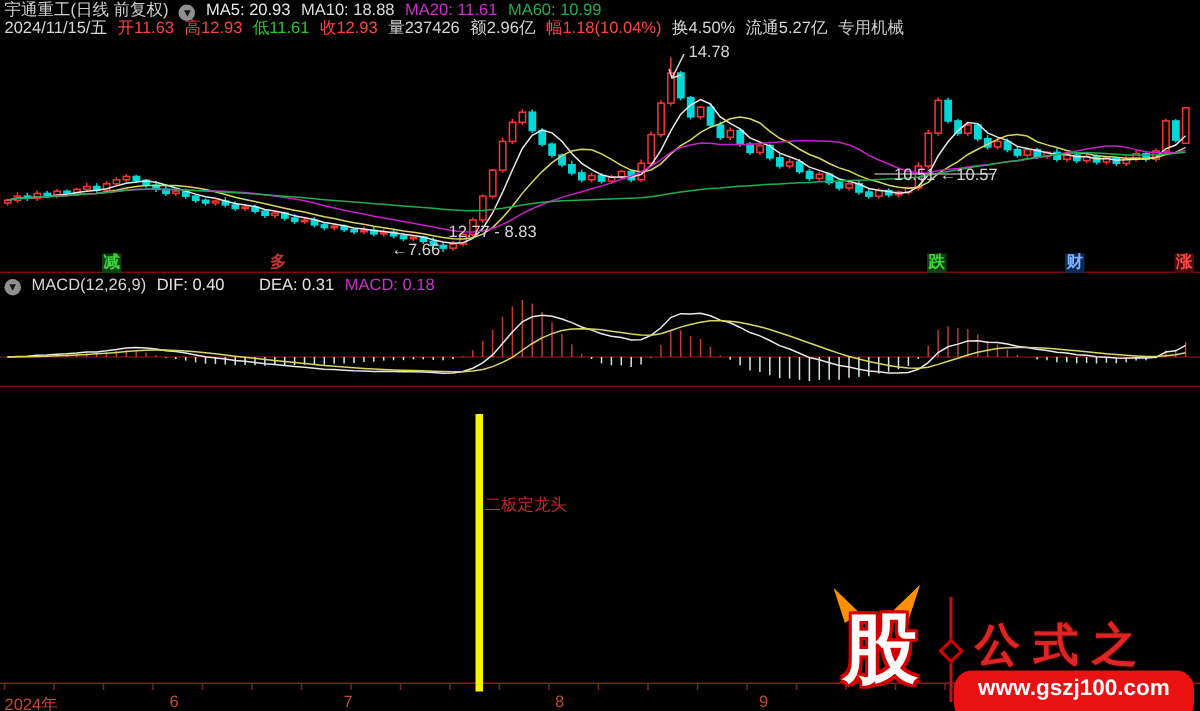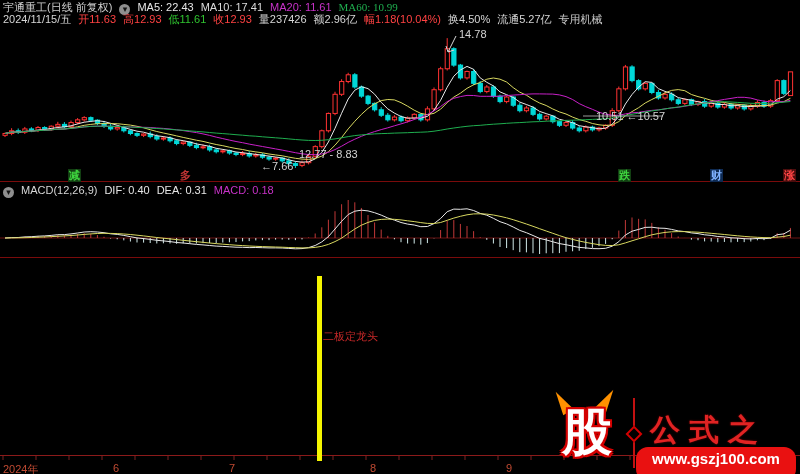--- a/index.html
+++ b/index.html
@@ -433,31 +433,31 @@
       <line x1="764" y1="238" x2="764" y2="240.12516340786365" stroke="#cfe8e8" stroke-width="1"></line>
       <line x1="770.5999999999999" y1="238" x2="770.5999999999999" y2="238.8439479458847" stroke="#cfe8e8" stroke-width="1"></line>
       <line x1="777.1999999999999" y1="238" x2="777.1999999999999" y2="233.25677453741412" stroke="#c03838" stroke-width="1"></line>
       <line x1="783.8" y1="238" x2="783.8" y2="232.9259379963814" stroke="#c03838" stroke-width="1"></line>
       <line x1="790.4" y1="238" x2="790.4" y2="227.92271282213983" stroke="#c03838" stroke-width="1"></line>
       <polyline points="5,238.0 11.6,237.6 18.2,237.5 24.799999999999997,236.9 31.4,236.7 38,236.2 44.599999999999994,235.9 51.199999999999996,235.4 57.8,234.7 64.4,234.6 71,233.9 77.6,233.0 84.19999999999999,232.0 90.8,231.7 97.39999999999999,232.0 104,232.7 110.6,233.8 117.19999999999999,234.4 123.8,235.4 130.39999999999998,236.7 137,237.9 143.6,238.6 150.2,239.4 156.79999999999998,240.3 163.39999999999998,240.9 170,241.6 176.6,242.5 183.2,243.0 189.79999999999998,243.7 196.39999999999998,244.4 203,244.9 209.6,245.5 216.2,246.1 222.79999999999998,246.4 229.39999999999998,246.8 236,247.2 242.6,247.3 249.2,247.6 255.79999999999998,247.5 262.4,247.7 269,247.9 275.59999999999997,247.9 282.2,248.0 288.8,248.4 295.4,248.8 302,248.6 308.59999999999997,247.6 315.2,245.5 321.79999999999995,241.9 328.4,236.6 335,229.0 341.59999999999997,221.3 348.2,214.5 354.79999999999995,211.2 361.4,210.2 368,210.9 374.59999999999997,212.7 381.2,215.1 387.79999999999995,218.0 394.4,220.1 401,222.5 407.59999999999997,224.1 414.2,225.0 420.79999999999995,226.7 427.4,226.5 434,223.6 440.59999999999997,218.5 447.2,211.7 453.79999999999995,209.1 460.4,209.3 467,208.8 473.59999999999997,210.5 480.2,213.4 486.79999999999995,215.2 493.4,218.3 500,221.7 506.59999999999997,223.9 513.2,227.0 519.8,230.4 526.4,232.7 533,235.5 539.6,238.4 546.1999999999999,239.9 552.8,241.8 559.4,243.6 566,244.7 572.6,246.1 579.1999999999999,247.4 585.8,247.9 592.4,248.6 599,248.7 605.6,248.3 612.1999999999999,246.2 618.8,241.7 625.4,235.0 632,231.2 638.5999999999999,229.4 645.1999999999999,227.4 651.8,227.2 658.4,228.1 665,228.3 671.5999999999999,229.4 678.1999999999999,230.9 684.8,231.6 691.4,232.9 698,233.6 704.5999999999999,234.8 711.1999999999999,235.4 717.8,236.5 724.4,236.9 731,237.8 737.5999999999999,238.1 744.1999999999999,238.7 750.8,238.9 757.4,238.5 764,238.7 770.5999999999999,238.2 777.1999999999999,234.7 783.8,233.9 790.4,230.2 " fill="none" stroke="#e8e8e8" stroke-width="1"></polyline>
       <polyline points="5,238.0 11.6,237.9 18.2,237.8 24.799999999999997,237.7 31.4,237.5 38,237.2 44.599999999999994,237.0 51.199999999999996,236.6 57.8,236.3 64.4,235.9 71,235.5 77.6,235.0 84.19999999999999,234.4 90.8,233.9 97.39999999999999,233.5 104,233.3 110.6,233.4 117.19999999999999,233.6 123.8,234.0 130.39999999999998,234.5 137,235.2 143.6,235.9 150.2,236.7 156.79999999999998,237.5 163.39999999999998,238.2 170,238.9 176.6,239.6 183.2,240.3 189.79999999999998,241.0 196.39999999999998,241.7 203,242.3 209.6,243.0 216.2,243.6 222.79999999999998,244.2 229.39999999999998,244.7 236,245.2 242.6,245.6 249.2,246.0 255.79999999999998,246.3 262.4,246.6 269,246.8 275.59999999999997,247.0 282.2,247.2 288.8,247.5 295.4,247.7 302,247.9 308.59999999999997,247.9 315.2,247.4 321.79999999999995,246.3 328.4,244.4 335,241.6 341.59999999999997,238.2 348.2,233.5 354.79999999999995,229.0 361.4,225.2 368,222.4 374.59999999999997,220.4 381.2,219.4 387.79999999999995,219.1 394.4,219.3 401,219.9 407.59999999999997,220.8 414.2,221.6 420.79999999999995,222.6 427.4,223.4 434,223.5 440.59999999999997,222.5 447.2,220.3 453.79999999999995,218.1 460.4,216.3 467,214.8 473.59999999999997,213.9 480.2,213.8 486.79999999999995,214.1 493.4,215.0 500,216.3 506.59999999999997,217.8 513.2,219.7 519.8,221.8 526.4,224.0 533,226.3 539.6,228.7 546.1999999999999,231.0 552.8,233.3 559.4,235.6 566,237.7 572.6,239.4 579.1999999999999,241.0 585.8,242.4 592.4,243.6 599,244.7 605.6,245.4 612.1999999999999,245.5 618.8,244.8 625.4,242.9 632,240.8 638.5999999999999,238.8 645.1999999999999,236.7 651.8,234.8 658.4,233.5 665,232.4 671.5999999999999,231.8 678.1999999999999,231.6 684.8,231.6 691.4,231.9 698,232.2 704.5999999999999,232.7 711.1999999999999,233.3 717.8,233.9 724.4,234.5 731,235.2 737.5999999999999,235.8 744.1999999999999,236.4 750.8,236.9 757.4,237.3 764,237.6 770.5999999999999,237.7 777.1999999999999,237.1 783.8,236.5 790.4,235.2 " fill="none" stroke="#d8d860" stroke-width="1"></polyline>
     </svg>
 
   <div class="row" style="left:3px;top:1px;">
-    <span style="color:#cfcfcf">宇通重工(日线 前复权)</span><span class="circle-icon">▾</span><span id="ma-values"><span style="color: rgb(230, 230, 230);">MA5: 22.43</span><span style="color: rgb(220, 220, 220);">MA10: 17.41</span><span style="color: rgb(200, 50, 200); text-align: center;">MA20: 11.61</span><span style="color: rgb(31, 174, 79); font-family: Liberation Serif, serif;">MA60: 10.99</span></span>
+    <span style="color:#cfcfcf">宇通重工(日线 前复权)</span><span class="circle-icon">▾</span><span id="ma-values"><span style="color: rgb(230, 230, 230);">MA5: 20.93</span><span style="color: rgb(220, 220, 220);">MA10: 18.88</span><span style="color: rgb(200, 50, 200); text-align: center;">MA20: 11.61</span><span style="color: rgb(31, 174, 79);">MA60: 10.99</span></span>
   </div>
 
   <div class="row" id="info-line2" style="left:3px;top:13px;"><span style="color: rgb(214, 214, 214);">2024/11/15/五</span><span style="color: rgb(255, 66, 66);">开11.63</span><span style="color: rgb(255, 66, 66);">高12.93</span><span style="color: rgb(47, 196, 47);">低11.61</span><span style="color: rgb(255, 66, 66);">收12.93</span><span style="color: rgb(214, 214, 214);">量237426</span><span style="color: rgb(214, 214, 214);">额2.96亿</span><span style="color: rgb(255, 66, 66);">幅1.18(10.04%)</span><span style="color: rgb(214, 214, 214);">换4.50%</span><span style="color: rgb(214, 214, 214);">流通5.27亿</span><span style="color: rgb(200, 200, 200);">专用机械</span></div>
 
   <div class="sep" style="top:181px;"></div>
   <div class="sep" style="top:257px;"></div>
   <div class="sep" style="top:455px;background:#8b1a1a;"></div>
 
   <div class="row" style="left:3px;top:184px;">
-    <span class="circle-icon">▾</span><span id="macd-header-text"><span style="color: rgb(214, 214, 214);">MACD(12,26,9)</span><span style="color: rgb(230, 230, 230);">DIF: 0.40</span><span style="color: rgb(230, 230, 230);">DEA: 0.31</span><span style="color: rgb(200, 50, 200);">MACD: 0.18</span></span>
+    <span class="circle-icon">▾</span><span id="macd-header-text"><span style="color: rgb(214, 214, 214);">MACD(12,26,9)</span><span style="color: rgb(230, 230, 230);">DIF: 0.40</span><span style="color: rgb(230, 230, 230); margin-left: 16px;">DEA: 0.31</span><span style="color: rgb(200, 50, 200);">MACD: 0.18</span></span>
   </div>
 
 
   <div class="abs" id="signal-bar" style="left: 317px; top: 276px; width: 5px; height: 185px; background: rgb(245, 245, 0); z-index: 3;"></div>
   <div id="signal-bar-label" style="left: 323px; color: rgb(198, 40, 40);">二板定龙头</div>
 
   <div>
     <span class="horn" style="left:556px;top:390px;transform:rotate(-32deg);"></span>
     <span class="horn" style="left:601px;top:388px;transform:rotate(32deg);"></span>
     <div id="logo-char">股</div>

